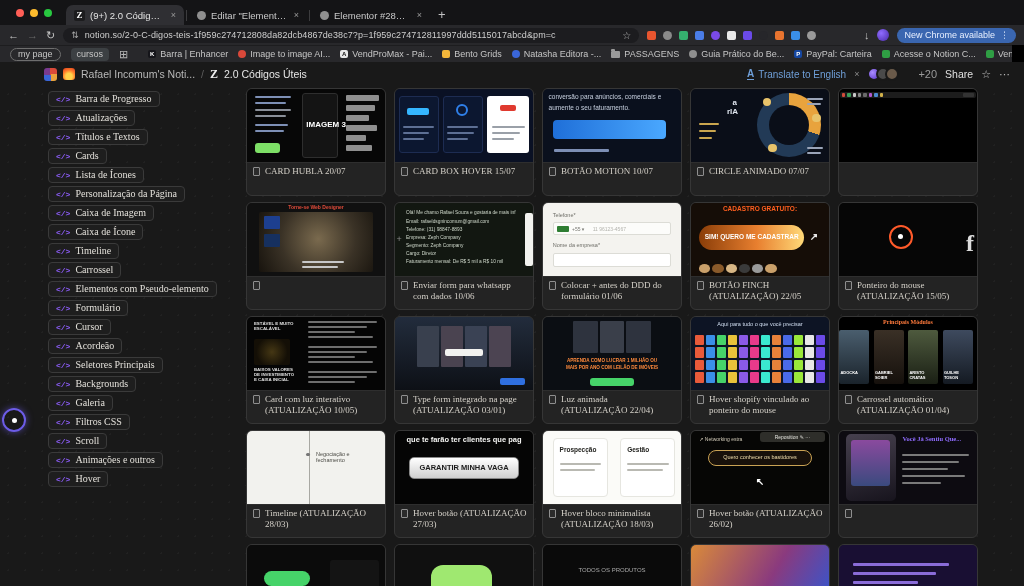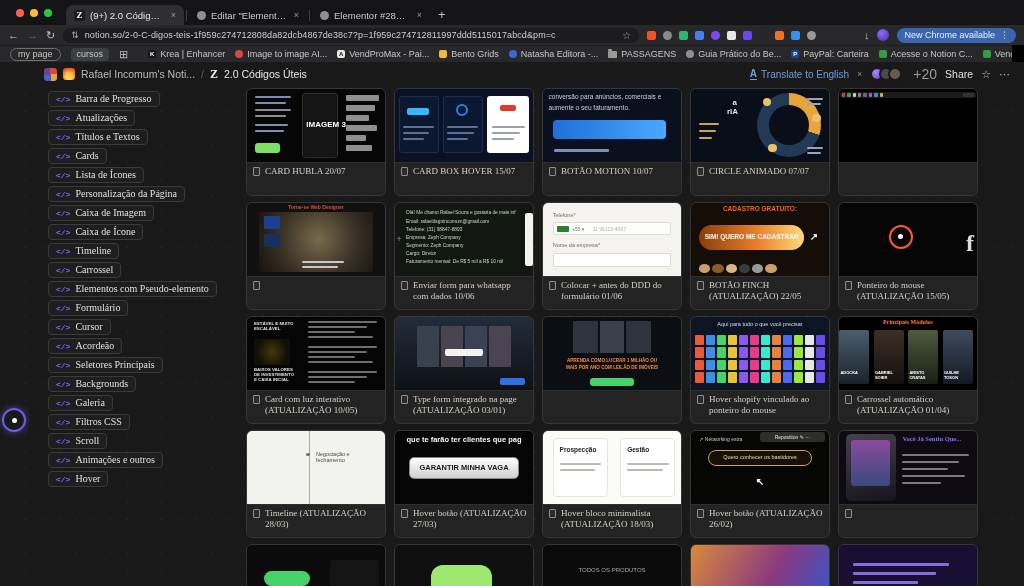--- a/index.html
+++ b/index.html
@@ -47,21 +47,21 @@
   .zlogo{font:700 12px "Liberation Serif",serif;color:#efefef}
   .pagecrumb{color:#e6e6e6}
   .nright{margin-left:auto;display:flex;align-items:center;gap:8px}
   .translate{display:flex;align-items:center;gap:4px;color:#6f9fd8;font-size:10px}
   .tr-x{color:#8a8a8a;font-size:9px}
   .mem{display:flex;align-items:center}
   .mem .m{width:14px;height:14px;border-radius:50%;border:2px solid #191919}
   .m1{background:radial-gradient(circle at 35% 35%,#a98cff,#5a34c8)}
   .m2{background:#4a4a4a;margin-left:-5px}
   .m3{background:#6a5a4a;margin-left:-5px}
-  .plus20{color:#9a9a9a;font-size:14px;margin-left:11px}
+  .plus20{color:#9a9a9a;font-size:11px;margin-left:19px}
   .share{color:#e0e0e0;font-size:10.5px}
   .nicon{color:#b5b5b5;font-size:11px}
 
   
   .content{position:absolute;top:86px;left:0;right:0;bottom:0;background:#191919;background-image:radial-gradient(rgba(255,255,255,.035) 1px,transparent 1px);background-size:17px 17px}
   .sidebar{position:absolute;left:48px;top:5px;list-style:none}
   .sidebar li{display:table;margin-bottom:3px;border:1px solid #3a3a3a;border-radius:4px;background:#1e1e1e;padding:1px 7px;height:16px;font:10px/12px "Liberation Serif",serif;color:#e3e0da;white-space:nowrap}
   .sidebar li .code{color:#8b5cf6;font:700 8px "Liberation Mono","DejaVu Sans Mono",monospace;margin-right:5px}
 
   .gallery{position:absolute;left:246px;top:2px;display:grid;grid-template-columns:repeat(5,140px);gap:6px 8px}
@@ -144,21 +144,21 @@
     <span class="bm pill">
       <span>my page</span>
     </span>
     <span class="bm chip">
       <span>cursos</span>
     </span>
     <span style="font-size: 11px; color: rgb(181, 181, 181);">⊞</span>
     <span class="bmsep"></span>
     <span class="bm">
       <span class="fv" style="background: rgb(21, 21, 26); color: rgb(255, 255, 255);">K</span>
-      <span>Krea | Enhancer</span>
+      <span>Barra | Enhancer</span>
     </span>
     <span class="bm">
       <span class="fv" style="background: rgb(217, 72, 58); border-radius: 50%;"></span>
       <span>Image to image AI...</span>
     </span>
     <span class="bm">
       <span class="fv" style="background: rgb(232, 232, 232); color: rgb(17, 17, 17);">A</span>
       <span>VendProMax - Pai...</span>
     </span>
     <span class="bm">
@@ -569,20 +569,26 @@
       <article class="card">
         <div class="thumb" style="background: rgb(11, 14, 19);">
           <div style="position: absolute; left: 22%; top: 6%; width: 56%; height: 44%; display: grid; grid-template-columns: repeat(3, 1fr); gap: 2px;">
             <div style="background: rgb(46, 51, 62); border-radius: 1px;"></div>
             <div style="background: rgb(58, 63, 74); border-radius: 1px;"></div>
             <div style="background: rgb(46, 51, 62); border-radius: 1px;"></div>
           </div>
           <div style="position: absolute; left: 0%; top: 56%; width: 100%; font-size: 4.6px; color: rgb(255, 138, 60); line-height: 1.2; font-weight: 700; text-align: center;">APRENDA COMO LUCRAR 1 MILHÃO OU</div>
           <div style="position: absolute; left: 0%; top: 66%; width: 100%; font-size: 4.6px; color: rgb(255, 138, 60); line-height: 1.2; font-weight: 700; text-align: center;">MAIS POR ANO COM LEILÃO DE IMÓVEIS</div>
           <div style="position: absolute; left: 34%; top: 84%; width: 32%; height: 10%; display: flex; align-items: center; justify-content: center; background: rgb(70, 211, 105); color: rgb(255, 255, 255); font-size: 6px; border-radius: 3px; line-height: 1.05; text-align: center;"></div>
+        </div>
+        <div class="cap">
+          <span class="pgicon"></span>
+          <div>
+            <span class="ttl">Luz animada (ATUALIZAÇÃO 22/04)</span>
+          </div>
         </div>
       </article>
       <article class="card">
         <div class="thumb" style="background: rgb(13, 20, 36);">
           <div style="position: absolute; left: 0%; top: 6%; width: 100%; font-size: 5.5px; color: rgb(210, 223, 242); line-height: 1.2; text-align: center;">Aqui para tudo o que você precisar</div>
           <div style="position: absolute; left: 3%; top: 24%; width: 94%; height: 66%; display: grid; grid-template-columns: repeat(12, 1fr); gap: 2px;">
             <div style="background: rgb(232, 90, 58); border-radius: 1px;"></div>
             <div style="background: rgb(58, 143, 232); border-radius: 1px;"></div>
             <div style="background: rgb(70, 211, 105); border-radius: 1px;"></div>
             <div style="background: rgb(232, 194, 58); border-radius: 1px;"></div>

